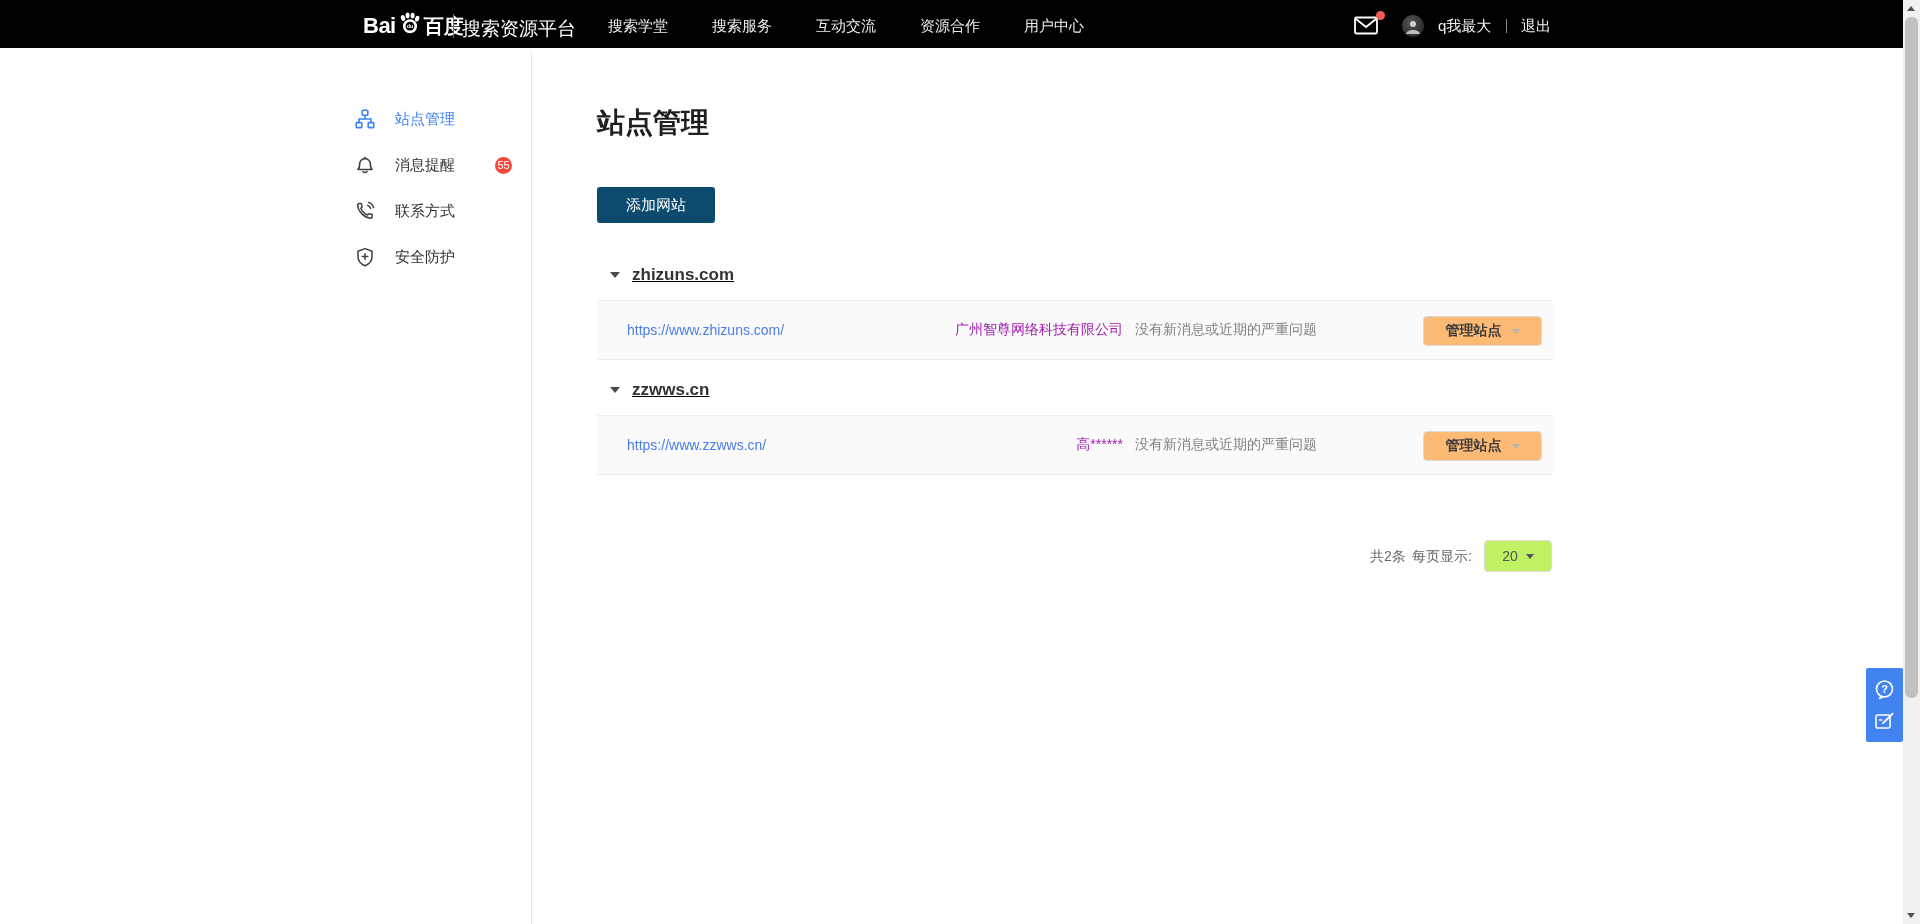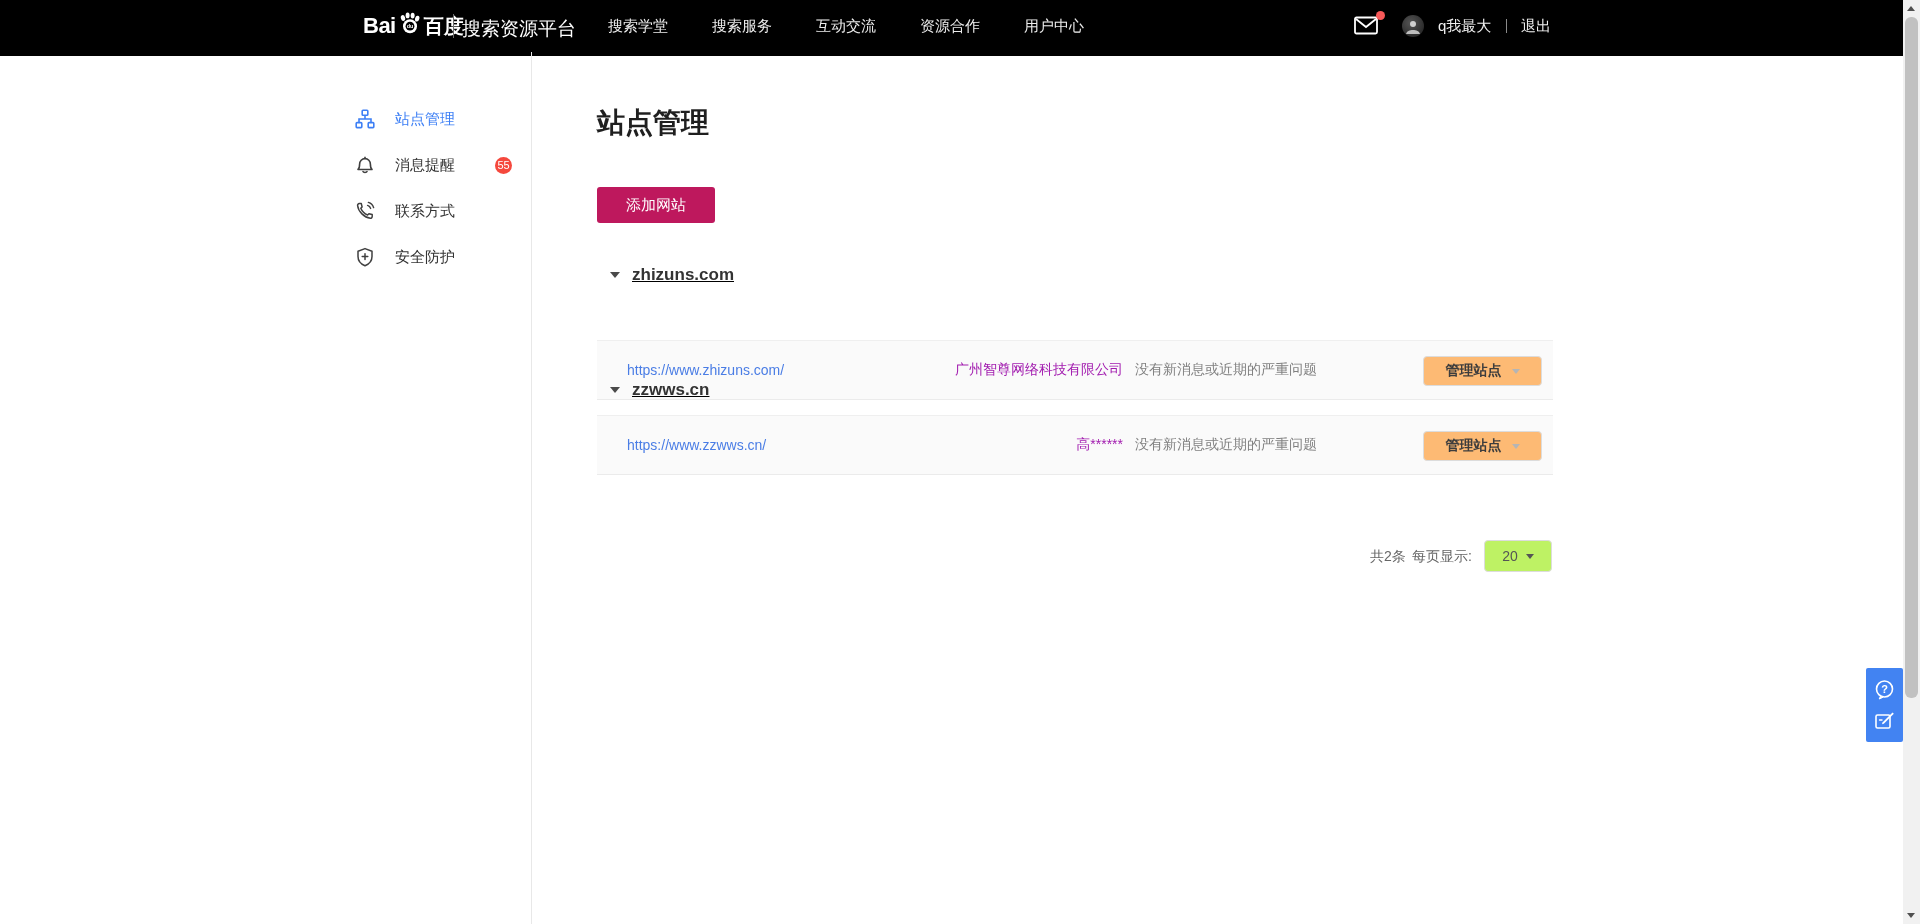--- a/index.html
+++ b/index.html
@@ -1,20 +1,20 @@
 <!DOCTYPE html>
 <html><head>
 <meta charset="utf-8">
 <style>
   * { margin:0; padding:0; box-sizing:border-box; }
   html,body { width:1920px; height:924px; overflow:hidden; background:#fff;
               font-family:"Liberation Sans", sans-serif; position:relative; }
 
   
-  .navbar { position:absolute; left:0; top:0; width:1920px; height:56px; background:#000; }
+  .navbar { position:absolute; left:0; top:0; width:1920px; height:48px; background:#000; }
   .logo { position:absolute; left:363px; top:0; height:52px; display:flex; align-items:center; cursor:pointer; }
   .logo-latin { color:#fff; font-size:22px; font-weight:700; letter-spacing:-0.5px; }
   .logo-paw { margin:0 2px 6px 2px; }
   .logo-cn { color:#fff; font-size:20px; font-weight:700; }
   .nav-vdivider { position:absolute; left:453px; top:14px; width:1px; height:24px; background:#6e6e6e; }
   .nav-subtitle { position:absolute; left:462px; top:3px; height:52px; line-height:52px; color:#fff; font-size:19px; cursor:pointer; }
   .nav-items { position:absolute; left:608px; top:0; height:52px; display:flex; align-items:center; gap:44px;justify-content:space-between; }
   .nav-item { color:#ececec; font-size:15px; cursor:pointer; white-space:nowrap; }
   .mail-btn { position:absolute; left:1354px; top:16px; cursor:pointer; }
   .mail-dot { position:absolute; left:1376px; top:11px; width:9px; height:9px; border-radius:50%; background:#f85959; }
@@ -29,21 +29,21 @@
   .sidebar { position:absolute; left:355px; top:96px; width:176px; }
   .side-item { height:46px; display:flex; align-items:center; gap:20px; cursor:pointer; color:#333; }
   .side-item .side-label { font-size:15px; }
   .side-item.active { color:#3d7ff5; }
   .side-icon { width:20px; height:20px; display:flex; align-items:center; justify-content:center; }
   .badge { margin-left:20px; min-width:17px; height:17px; border-radius:9px; background:#f5483d; color:#fff;
            font-size:11px; display:inline-flex; align-items:center; justify-content:center; padding:0 2px; }
 
   
   .page-title { position:absolute; left:597px; top:104px; font-size:28px; font-weight:700; color:#1f1f1f; }
-  .add-btn { position:absolute; left:597px; top:187px; width:118px; height:36px; background:#be185d; border:none;
+  .add-btn { position:absolute; left:597px; top:187px; width:118px; height:36px; background:#0c4a6e; border:none;
              border-radius:3px; color:#fff; font-size:15px; cursor:pointer; font-family:inherit; }
   .group-header { position:absolute; left:610px; height:26px; display:flex; align-items:center; gap:12px; cursor:pointer;text-decoration:underline; }
   .group-domain { font-size:17px; font-weight:700; color:#333; }
   .caret { width:0; height:0; border-left:5px solid transparent; border-right:5px solid transparent; border-top:6px solid #4a4a4a; }
   .caret.sm { border-left-width:4px; border-right-width:4px; border-top:5px solid #b5b5b5; }
   .caret.mid { border-left-width:4px; border-right-width:4px; border-top:5px solid #555; }
 
   .site-row { position:absolute; left:597px; width:956px; height:60px; background:#fafafa;
               border-top:1px solid #efefef; border-bottom:1px solid #ebebeb; }
   .site-url { position:absolute; left:30px; top:50%; transform:translateY(-50%); font-size:14px;
@@ -167,21 +167,21 @@
   </div>
 </div>
 
 <h1 class="page-title">站点管理</h1>
 <button class="add-btn">添加网站</button>
 
 <div class="group-header" style="top:262px;">
   <span class="caret"></span>
   <span class="group-domain">zhizuns.com</span>
 </div>
-<div class="site-row" style="top:300px;margin-top:40px;">
+<div class="site-row" style="top:300px;">
   <a class="site-url">https://www.zhizuns.com/</a>
   <span class="site-owner">广州智尊网络科技有限公司</span>
   <span class="site-status">没有新消息或近期的严重问题</span>
   <button class="manage-btn">
     <span>管理站点</span>
     <span class="caret sm"></span>
   </button>
 </div>
 
 <div class="group-header" style="top:377px;">

